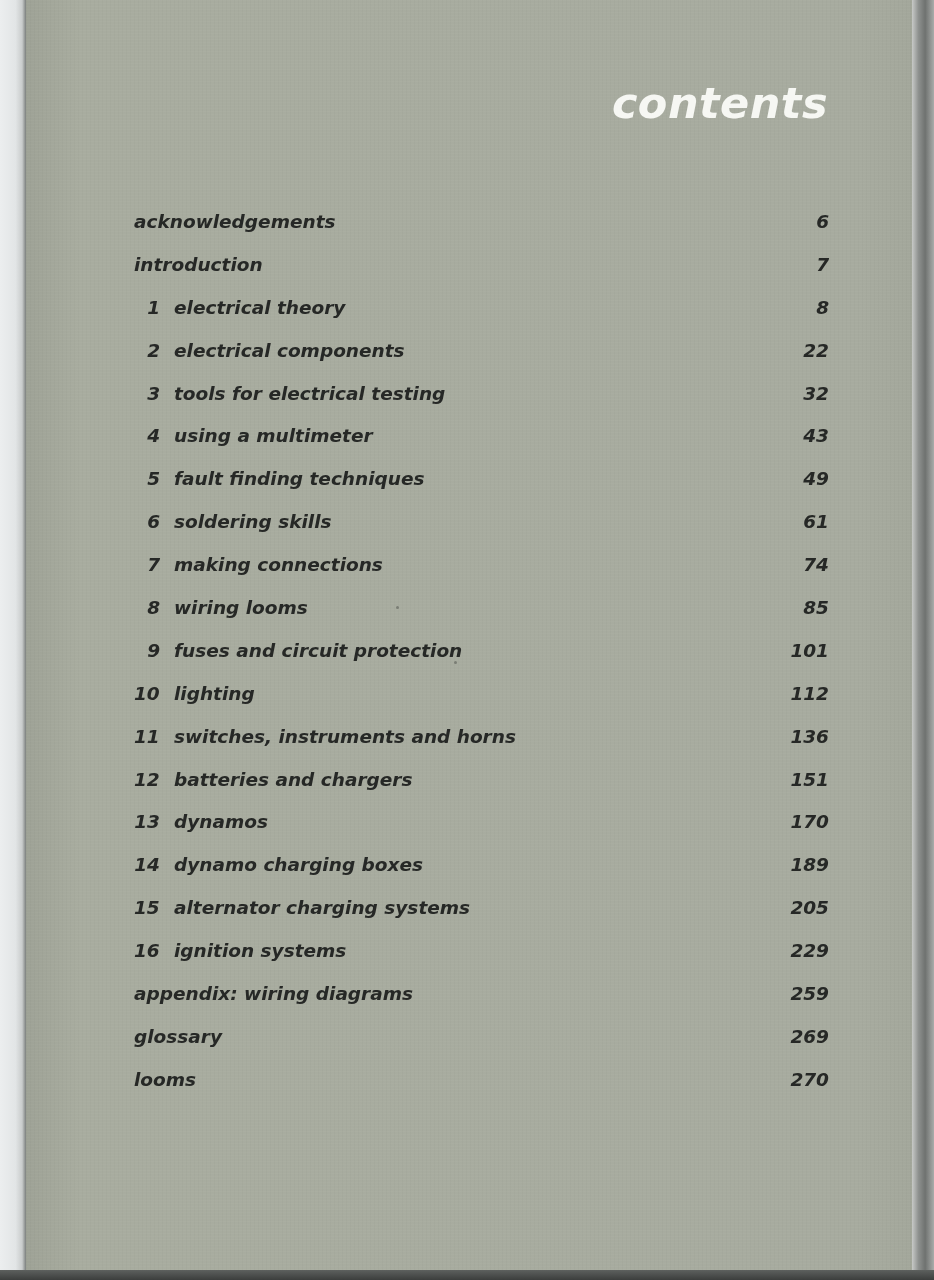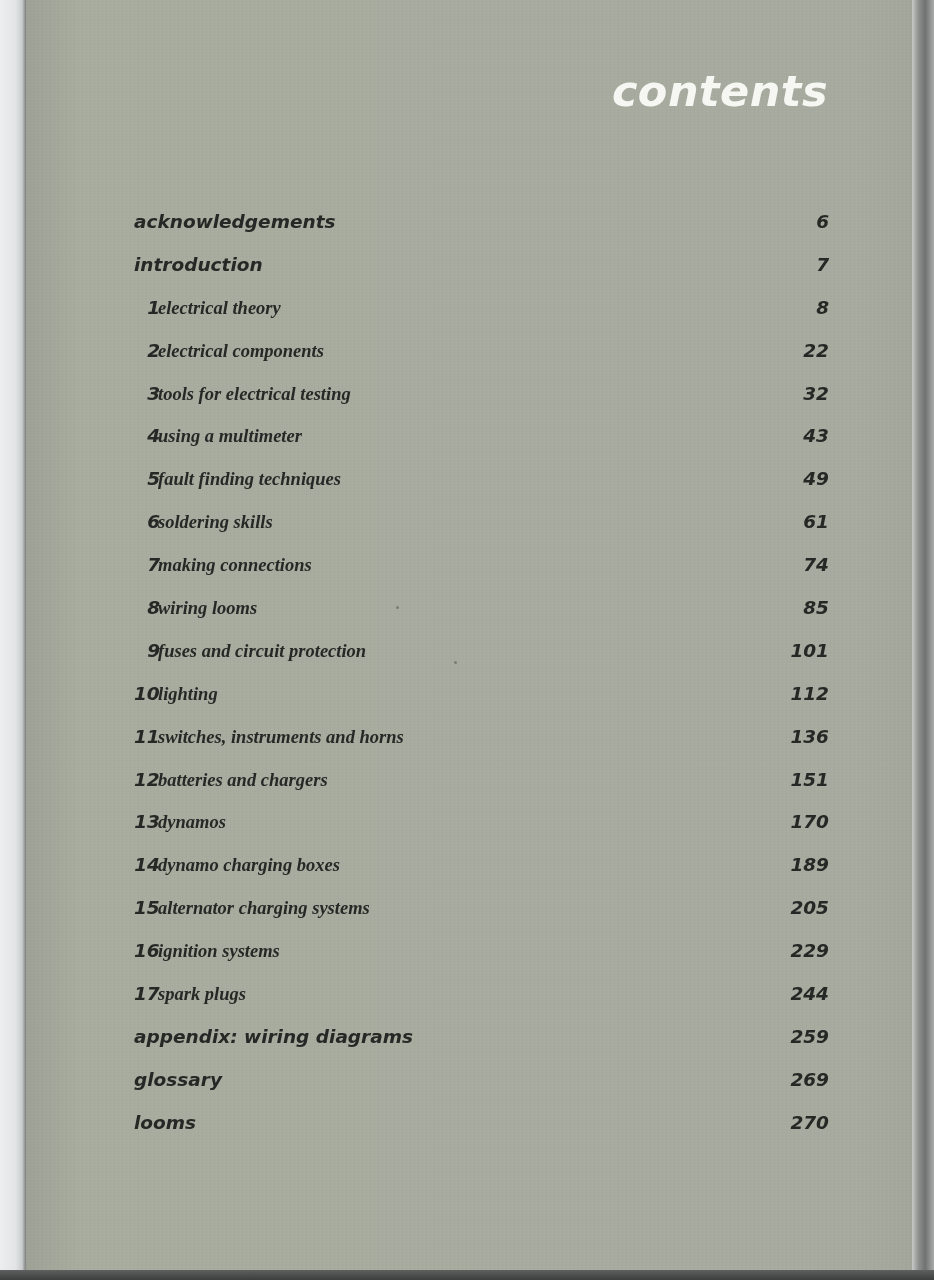--- a/index.html
+++ b/index.html
@@ -40,21 +40,21 @@
     }
     .bottom-edge {
       position: absolute;
       left: 0; top: 1270px;
       width: 934px; height: 10px;
       background: linear-gradient(to bottom, #5d605e 0%, #3c3e3d 100%);
     }
     .title {
       position: absolute;
       right: 106px;
-      top: 66px;
+      top: 78px;
       margin: 0;
       font-family: "DejaVu Sans", sans-serif;
       font-style: italic;
       font-weight: bold;
       font-size: 43px;
       letter-spacing: 0.5px;
       color: #f6f7f3;
     }
     .toc {
       position: absolute;
@@ -76,23 +76,22 @@
       line-height: 30px;
     }
     .toc-row .num {
       display: inline-block;
       width: 36px;
       text-align: right;
       padding-right: 0;
     }
     .toc-row .label-indented {
       position: absolute;
-      left: 24px;
+      left: 40px;
       top: 0;
-      font-family: Liberation Serif, serif;
     }
     .toc-row .label-plain {
       position: absolute;
       left: 0;
       top: 0;
       text-align: center;
     }
     .toc-row .page-num {
       position: absolute;
       right: 0;
@@ -203,25 +202,20 @@
     <li class="toc-row">
       <span class="num" style="width:26px;text-align:left">15</span>
       <span class="label-indented">alternator charging systems</span>
       <span class="page-num">205</span>
     </li>
     <li class="toc-row">
       <span class="num" style="width:26px;text-align:left">16</span>
       <span class="label-indented">ignition systems</span>
       <span class="page-num">229</span>
     </li>
-    <li class="toc-row">
-      <span class="num" style="width:26px;text-align:left">17</span>
-      <span class="label-indented">spark plugs</span>
-      <span class="page-num">244</span>
-    </li>
 
     <li class="toc-row">
       <span class="label-plain">appendix: wiring diagrams</span>
       <span class="page-num">259</span>
     </li>
     <li class="toc-row">
       <span class="label-plain">glossary</span>
       <span class="page-num">269</span>
     </li>
     <li class="toc-row">

